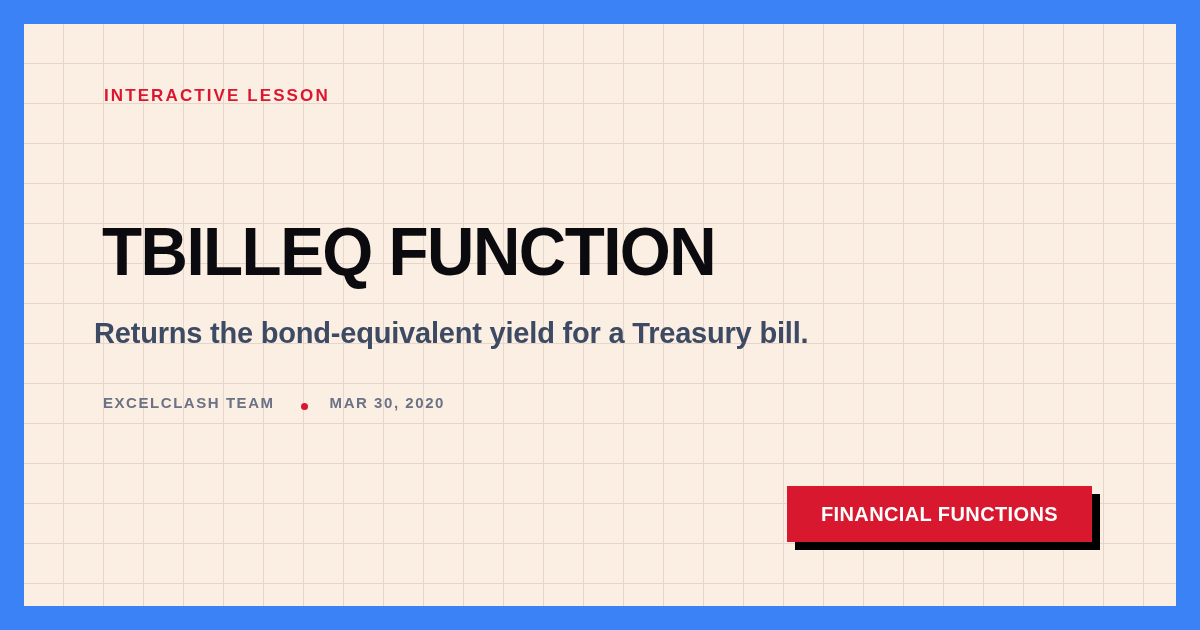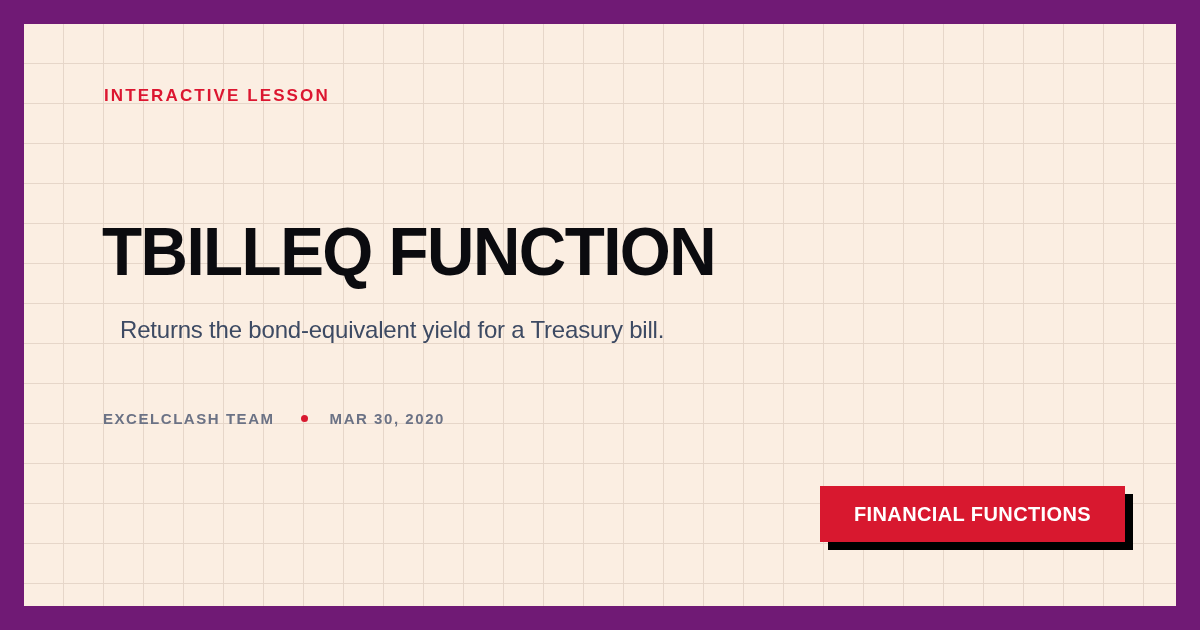--- a/index.html
+++ b/index.html
@@ -13,21 +13,21 @@
     background:#1a1b33;
     font-family:"Liberation Sans", sans-serif;
     -webkit-font-smoothing:antialiased;
   }
 
   
   .frame {
     position:absolute;
     left:0; top:0;
     width:1200px; height:630px;
-    background:#701a75;
+    background:#3b82f6;
   }
 
   
   .canvas {
     position:absolute;
     left:24px; top:24px;
     width:1152px; height:582px;
     background-color:#fbeee2;
     background-image:
       linear-gradient(to right,  #e6d6c9 1px, transparent 1px),
@@ -59,59 +59,58 @@
     color:#0b0b0f;
     line-height:1;
     white-space:nowrap;
     transform:scaleX(0.965);
     transform-origin:left top;
   }
 
   
   .subtitle {
     position:absolute;
-    left:96px; top:292px;
-    font-size:24px;
-    font-weight:normal;
+    left:70px; top:292px;
+    font-size:29px;
+    font-weight:bold;
     letter-spacing:-0.2px;
     color:#3d4a63;
     line-height:1.2;
     white-space:nowrap;
   }
 
   
   .byline {
     position:absolute;
     left:79px; top:371px;
     display:flex;
-    align-items:center;
+    align-items:flex-end;
     gap:0px;
     font-size:15px;
     font-weight:bold;
     letter-spacing:1.55px;
     color:#6b7285;
     line-height:1;
     white-space:nowrap;
-    margin-top:16px;
   }
   .byline .author { }
   .byline .dot {
     width:7px; height:7px;
     border-radius:50%;
     background:#d8182f;
     margin:0 22px 0 26px;
     flex:0 0 auto;
   }
   .byline .date { }
 
   
   .badge-wrap {
     position:absolute;
     left:763px; top:462px;
-    width:248px; height:64px;margin-left:33px;
+    width:248px; height:64px;
   }
   .badge-shadow {
     position:absolute;
     left:8px; top:8px;
     width:305px; height:56px;
     background:#000000;
   }
   .badge {
     position:absolute;
     left:0; top:0;

